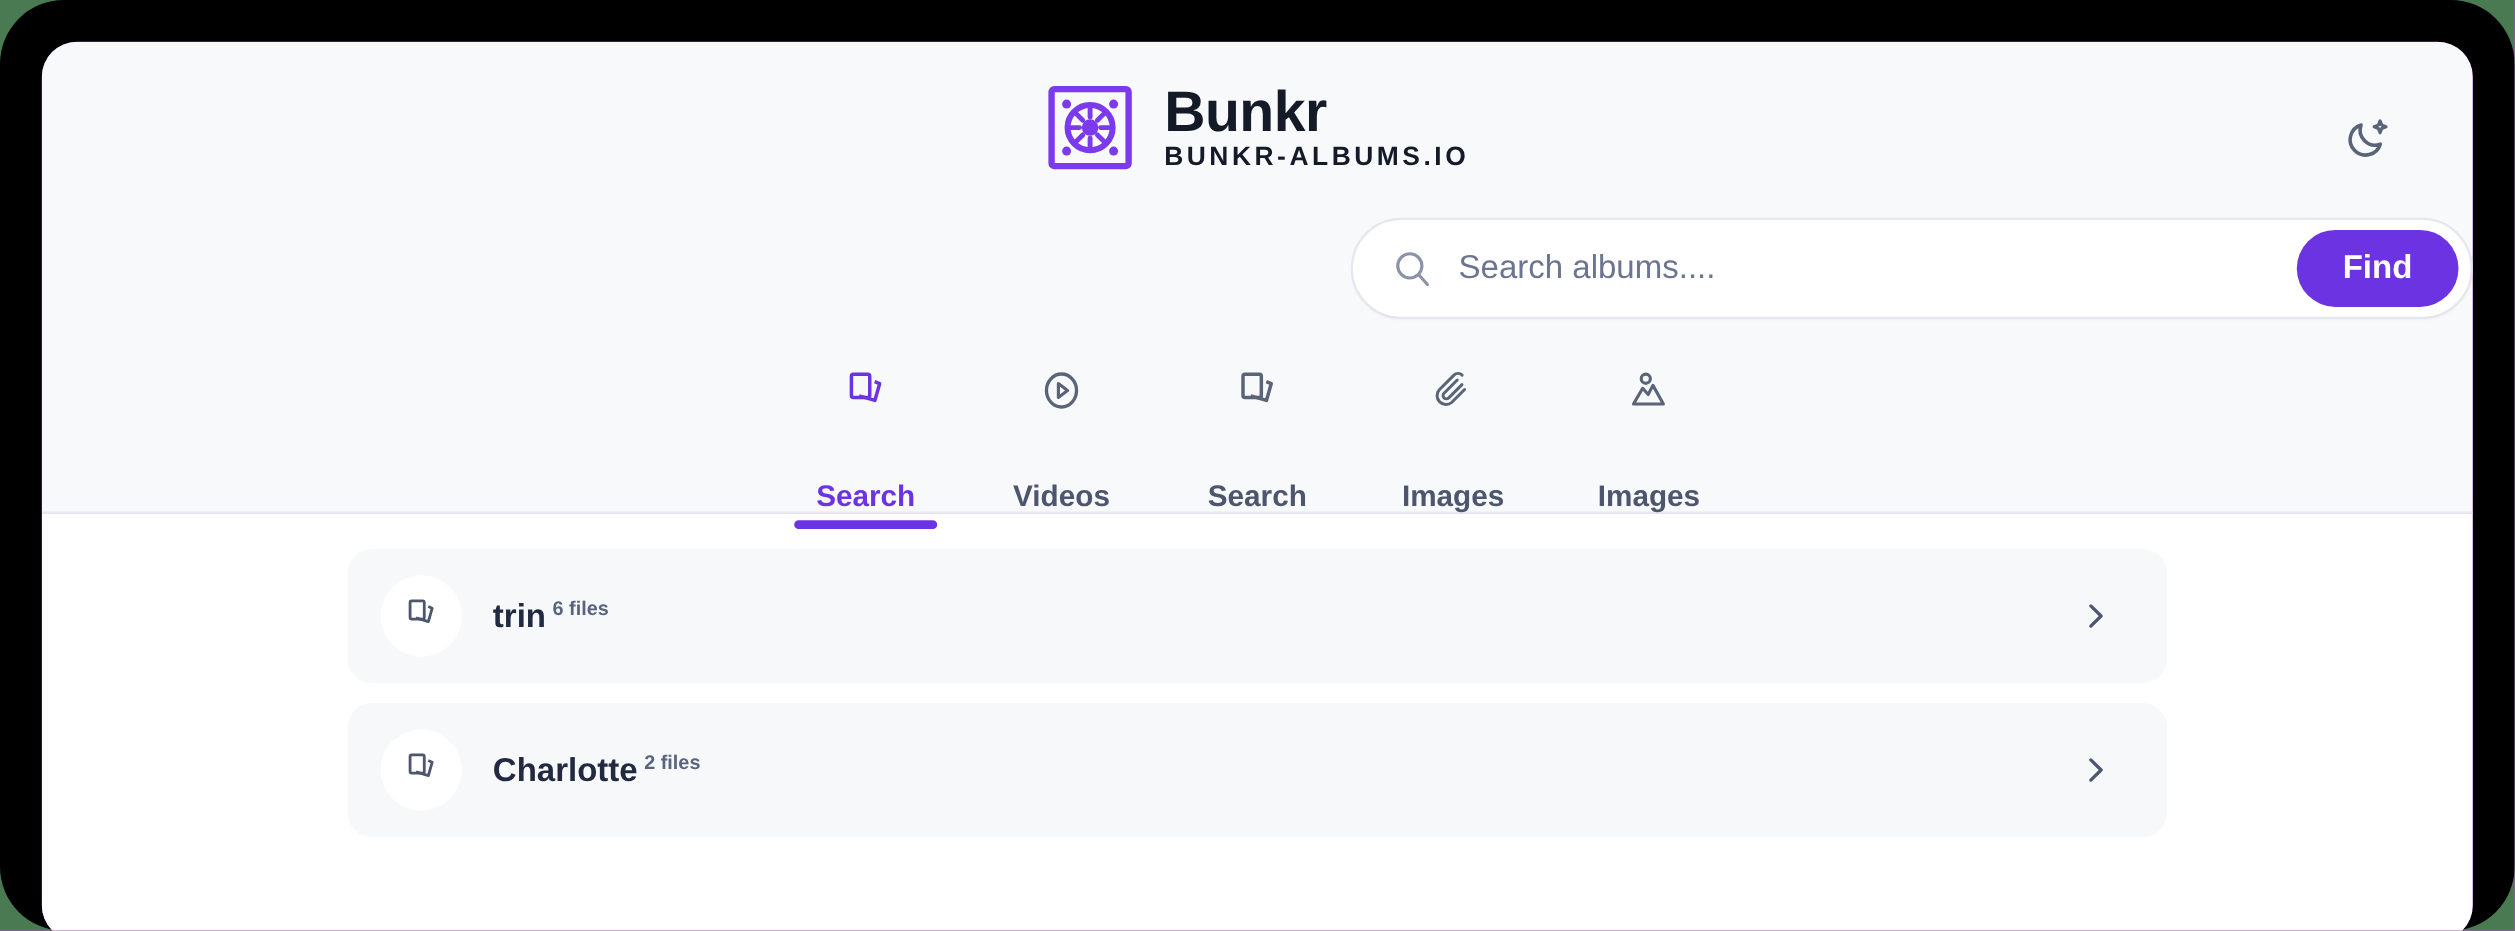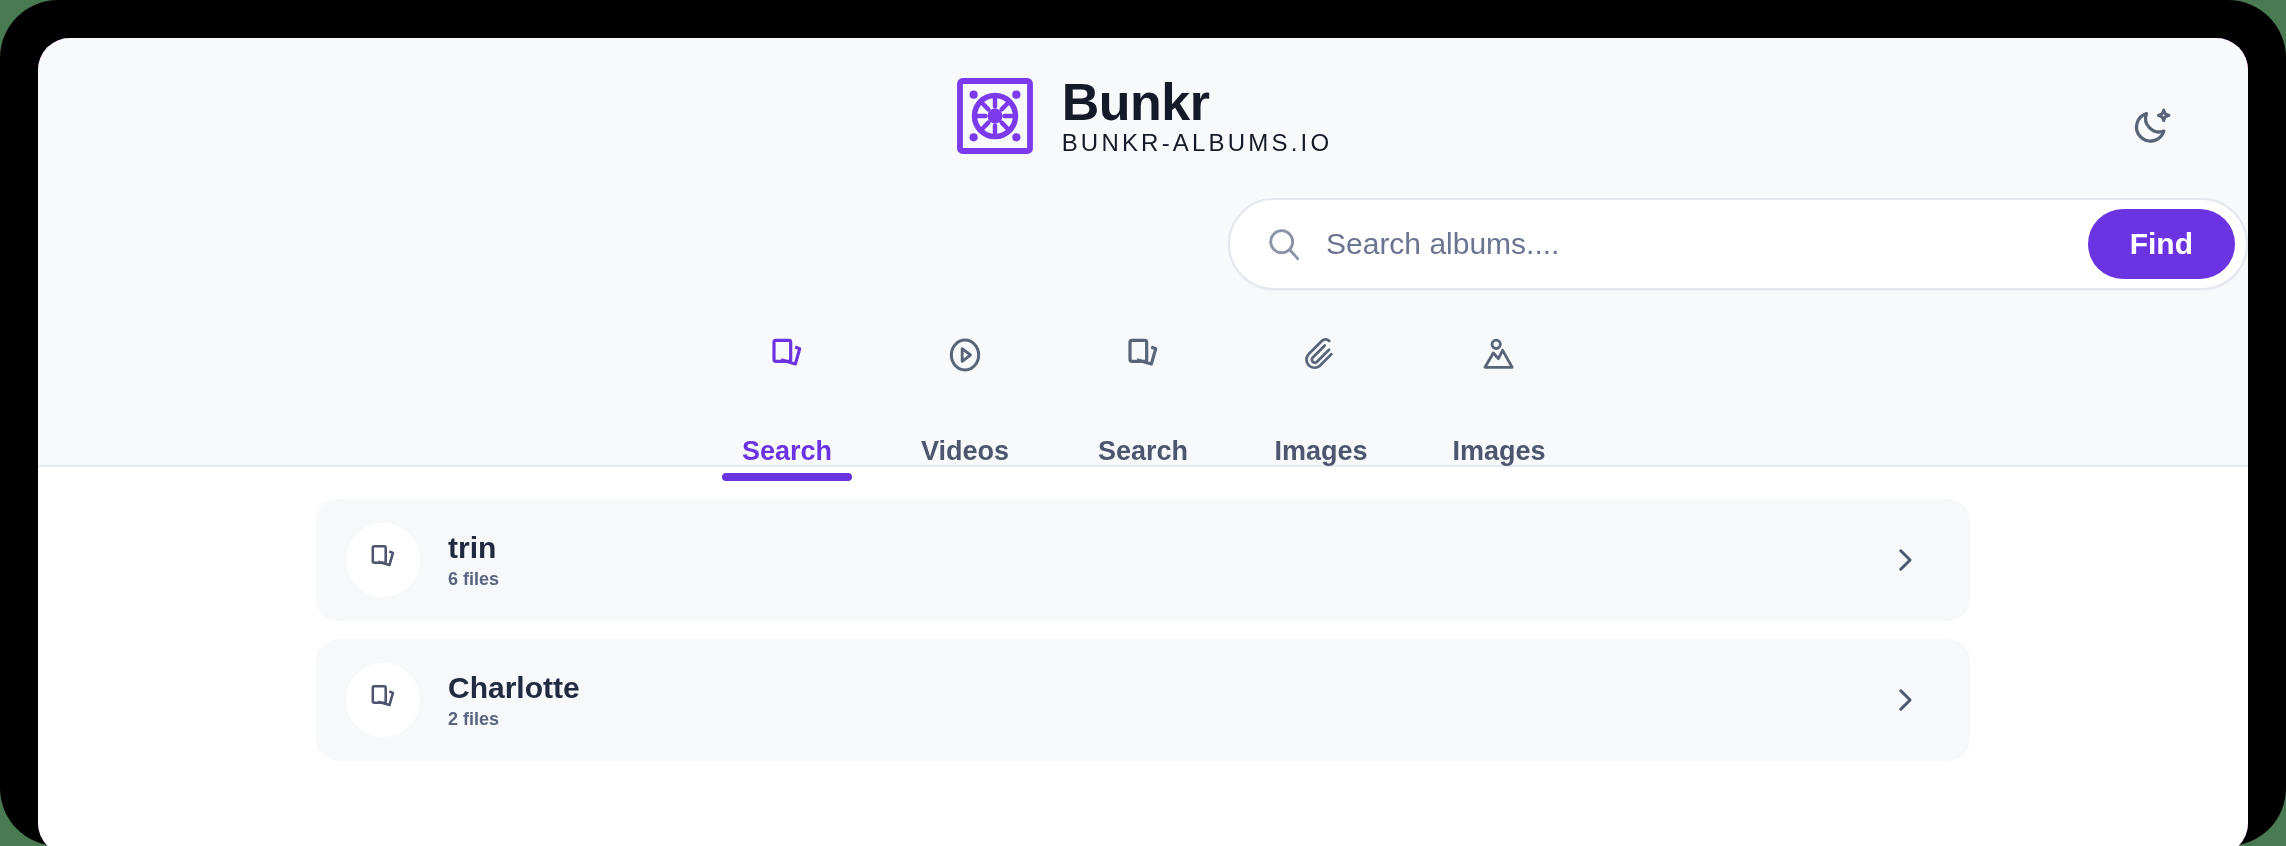--- a/index.html
+++ b/index.html
@@ -67,21 +67,21 @@
   .brand-title {
     font-size: 52px;
     font-weight: bold;
     color: #151a28;
     letter-spacing: -0.5px;
     line-height: 1.05;
   }
 
   .brand-sub {
     font-size: 24px;
-    font-weight: normal;
+    font-weight: bold;
     color: #151a28;
     letter-spacing: 3.2px;
     margin-top: 0;
   }
 
   .theme-toggle {
     position: absolute;
     right: 68px;
     top: 62px;
     width: 56px;
@@ -213,21 +213,21 @@
     width: 74px;
     height: 74px;
     border-radius: 50%;
     background: #ffffff;
     display: flex;
     align-items: center;
     justify-content: center;
     margin-right: 28px;
   }
 
-  .row-text { flex: 1 1 auto; display: flex; flex-direction: column; gap: 6px; }
+  .row-text { flex: 1 1 auto; display: flex; flex-direction: row; gap: 6px; }
 
   .row-title {
     font-size: 30px;
     font-weight: bold;
     color: #222a42;
     line-height: 1.1;
   }
 
   .row-meta {
     font-size: 18px;

